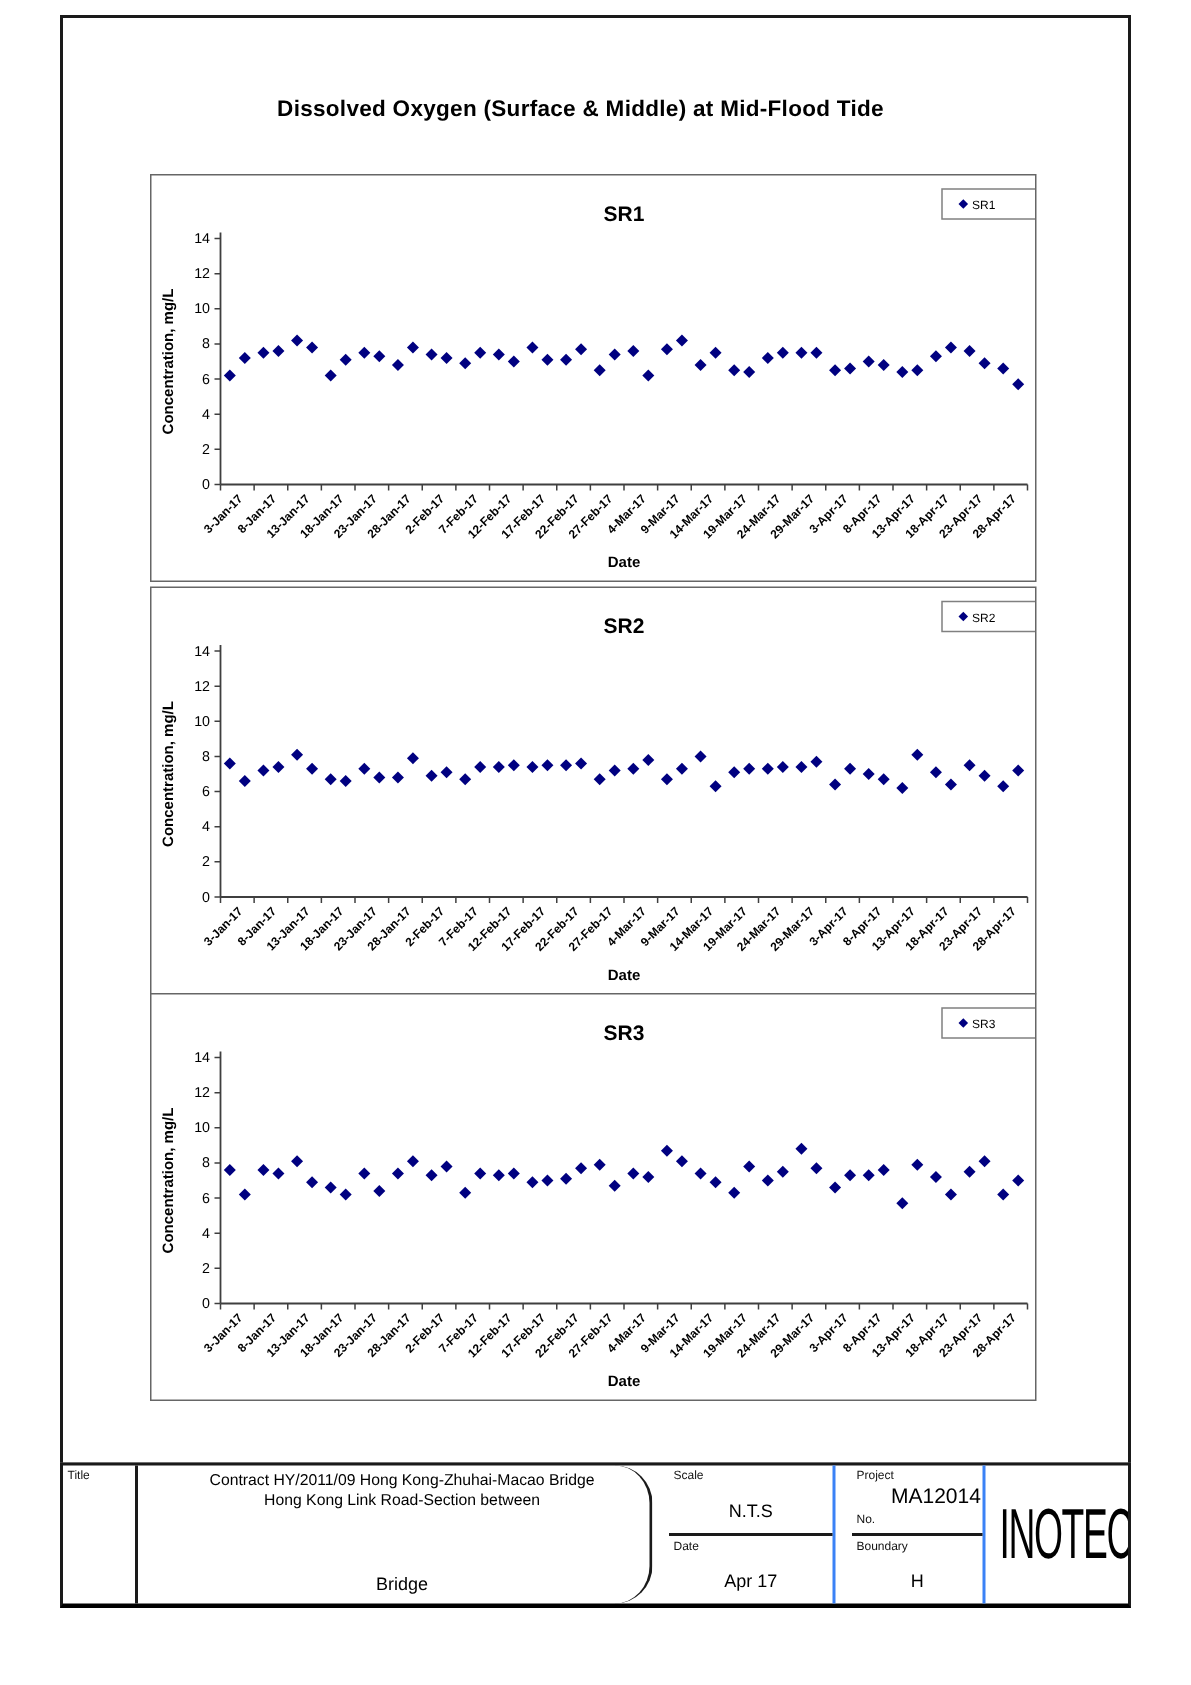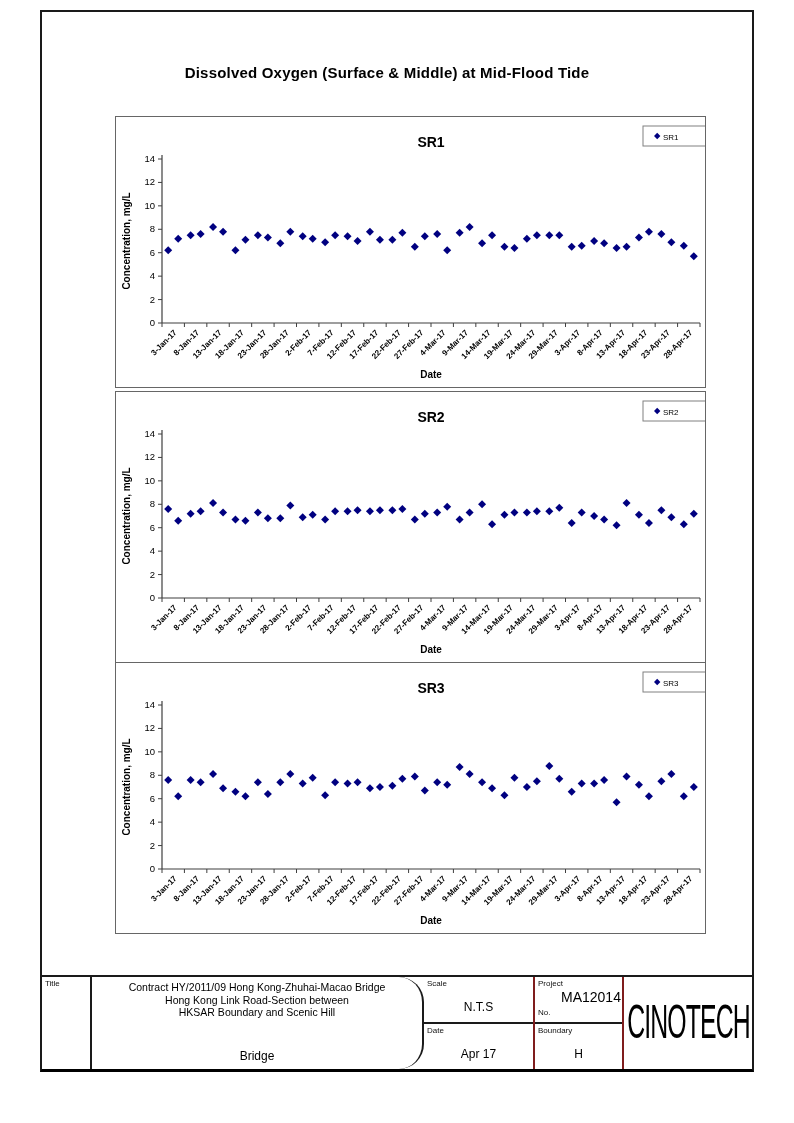--- a/index.html
+++ b/index.html
@@ -9,39 +9,40 @@
   }
   .page-frame{
     position:absolute;left:40px;top:10px;width:710px;height:963px;
     border:2px solid #1a1a1a;background:#fff;
   }
   .main-title{
     position:absolute;left:40px;top:64px;width:694px;text-align:center;
     font-size:15px;font-weight:700;letter-spacing:0.2px;
   }
   .chart-box{
-    position:absolute;left:115px;width:589px;height:270px;
+    position:absolute;left:100px;width:589px;height:270px;
     border:1px solid #666;background:#fff;
   }
   #chart0{top:116px;} #chart1{top:391px;} #chart2{top:662px;}
 
   
   .title-block{
     position:absolute;left:40px;top:975px;width:710px;height:92px;
     border:2px solid #1a1a1a;border-bottom:3px solid #000;
     display:grid;grid-template-columns:50px 332px 111px 89px 1fr;
     background:#fff;
+    gap:11px;
   }
   .tb-cell{position:relative;}
   .tb-label{position:absolute;left:3px;top:2px;font-size:8px;color:#111;}
   .tb-col-title{border-right:2px solid #1a1a1a;}
   .tb-col-text{border-right:2px solid #1a1a1a;display:flex;flex-direction:column;justify-content:space-between;padding:4px 2px 6px 2px;border-radius:25px;}
   .tb-contract{font-size:10.5px;line-height:12.5px;text-align:center;}
   .tb-subtitle{font-size:12px;line-height:14px;text-align:center;}
-  .tb-col-mid{border-right:2px solid #7f1d1d;display:flex;flex-direction:column;}
+  .tb-col-mid{border-right:2px solid #3b82f6;display:flex;flex-direction:column;}
   .tb-row{position:relative;flex:1;}
   .tb-row-top{border-bottom:2px solid #1a1a1a;}
   .tb-value{position:absolute;left:0;right:0;bottom:8px;text-align:center;font-size:12px;}
   .tb-project-value{position:absolute;left:26px;top:12px;font-size:14px;}
   .tb-no-label{position:absolute;left:3px;top:13px;font-size:8px;color:#111;margin-top:18px;}
   .tb-col-logo{display:flex;align-items:center;justify-content:center;overflow:hidden;}
   .logo-text{
     font-size:27px;font-weight:400;letter-spacing:-1px;
     transform:scaleY(1.75) scaleX(0.92);transform-origin:center;
     font-family:"Liberation Sans",sans-serif;white-space:nowrap;
@@ -425,21 +426,20 @@
     </svg></div>
 
 <div class="title-block">
   <div class="tb-cell tb-col-title">
     <span class="tb-label">Title</span>
   </div>
   <div class="tb-cell tb-col-text">
     <div class="tb-contract">
       <div>Contract HY/2011/09 Hong Kong-Zhuhai-Macao Bridge</div>
       <div>Hong Kong Link Road-Section between</div>
-      <div>HKSAR Boundary and Scenic Hill</div>
     </div>
     <div class="tb-subtitle">
       <div>Bridge</div>
     </div>
   </div>
   <div class="tb-cell tb-col-mid">
     <div class="tb-row tb-row-top">
       <span class="tb-label">Scale</span>
       <span class="tb-value">N.T.S</span>
     </div>

